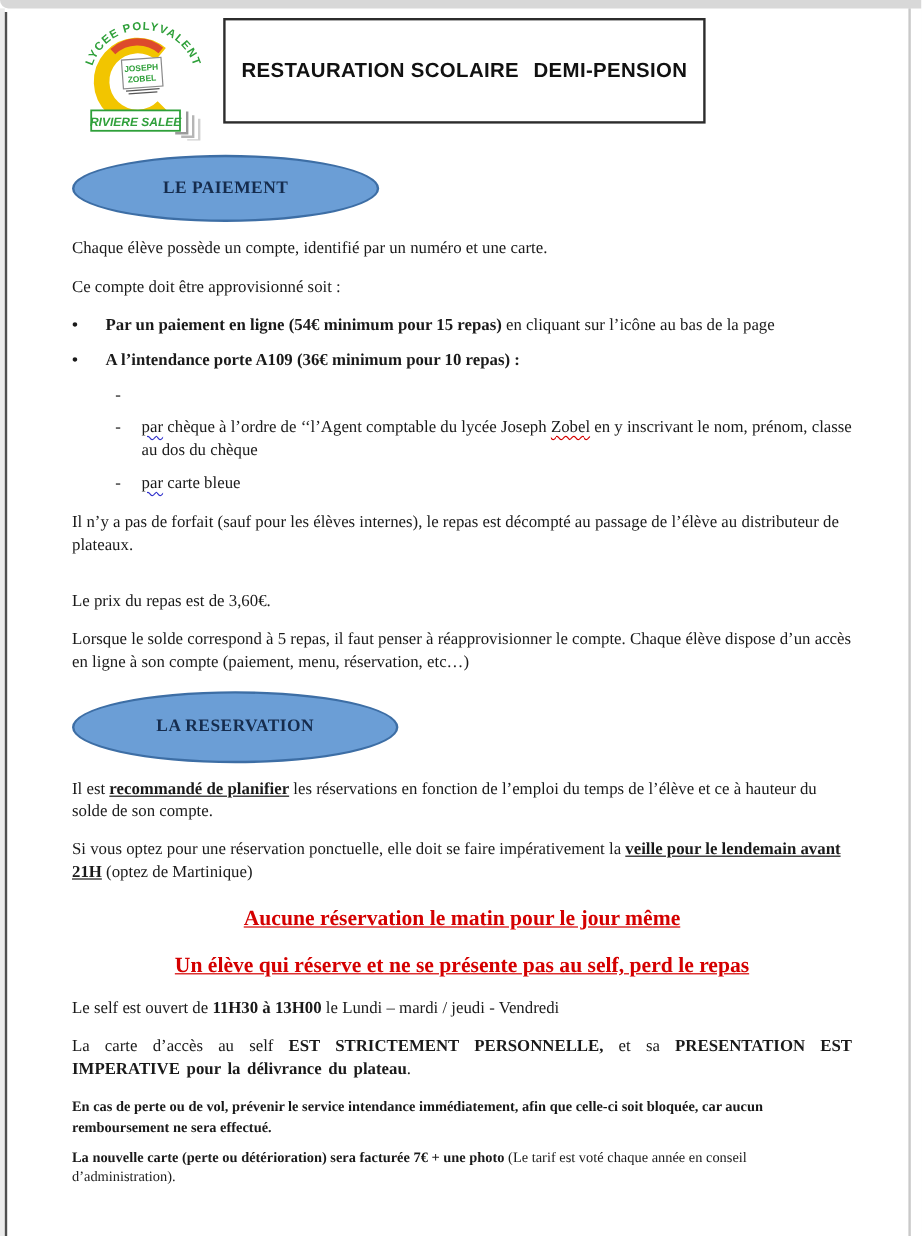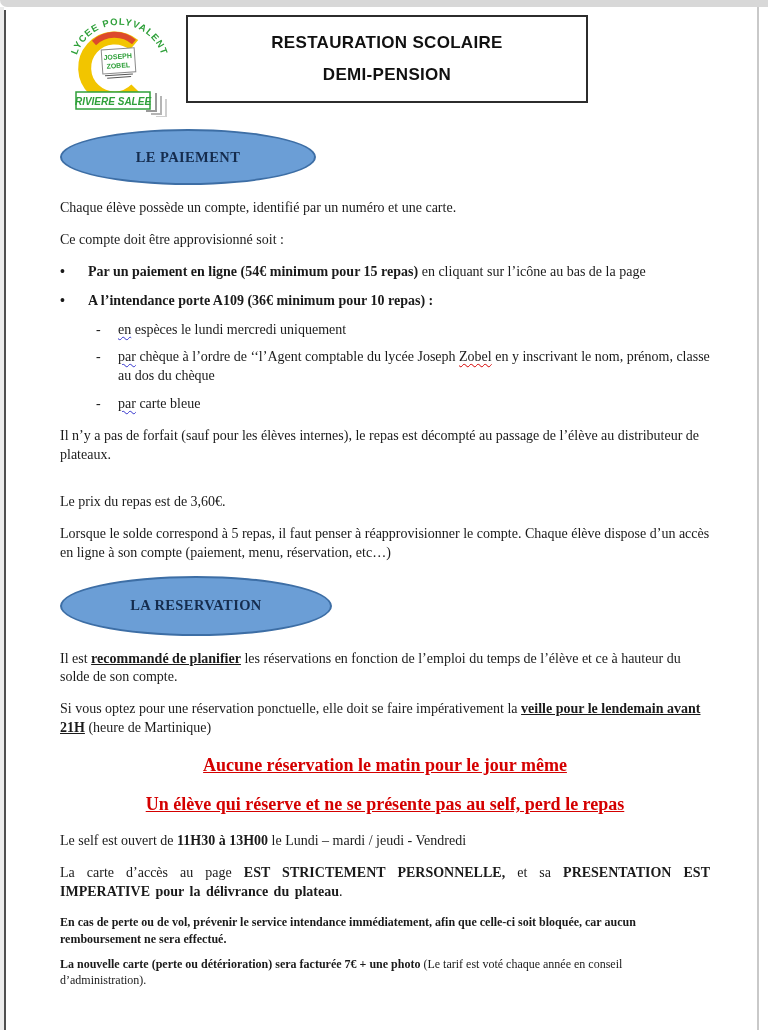--- a/index.html
+++ b/index.html
@@ -19,21 +19,21 @@
 
   .inner{position:relative;padding:13px 58px 10px 60px;}
 
   
   .header{display:flex;align-items:flex-start;}
   .logo{width:116px;height:104px;flex:0 0 auto;}
   .titlebox{
     margin-left:10px;margin-top:2px;
     width:398px;height:84px;
     border:2px solid #2c2c2c;
-    display:flex;flex-direction:column;justify-content:center;align-items:center;gap:12px;
+    display:flex;flex-direction:row;justify-content:center;align-items:center;gap:12px;
     font-family:"Liberation Sans","DejaVu Sans",sans-serif;
     font-weight:bold;font-size:17px;letter-spacing:.3px;color:#111;
   }
 
   
   .blk{margin:13px 0;font-size:14px;line-height:1.35;}
   .para{ text-align:left;}
   .para.boldall{font-weight:normal;margin-top:28px;}
   .para.bolditalic{font-weight:bold;font-style:italic;}
   .para.justify{text-align:justify;word-spacing:2px;}
@@ -118,39 +118,38 @@
         <div class="bullet blk">
           <span class="marker">•</span>
           <span><span class="seg-b">Par un paiement en ligne (54€ minimum pour 15 repas)</span><span> en cliquant sur l’icône au bas de la page</span></span>
         </div>
         <div class="bullet blk">
           <span class="marker">•</span>
           <span><span class="seg-b">A l’intendance porte A109 (36€ minimum pour 10 repas) :</span></span>
         </div>
         <div class="dash blk">
           <span class="marker">-</span>
-          <span><span class="seg-wb">en</span><span> espèces le lundi mercredi uniquement</span></span>
         </div>
         <div class="dash blk">
           <span class="marker">-</span>
           <span><span class="seg-wb">par</span><span> chèque à l’ordre de ‘‘l’Agent comptable du lycée Joseph </span><span class="seg-wr">Zobel</span><span> en y inscrivant le nom, prénom, classe au dos du chèque</span></span>
         </div>
         <div class="dash blk">
           <span class="marker">-</span>
           <span><span class="seg-wb">par</span><span> carte bleue</span></span>
         </div>
         <div class="blk para"><span>Il n’y a pas de forfait (sauf pour les élèves internes), le repas est décompté au passage de l’élève au distributeur de plateaux.</span></div>
         <div class="blk para boldall"><span>Le prix du repas est de 3,60€.</span></div>
         <div class="blk para"><span>Lorsque le solde correspond à 5 repas, il faut penser à réapprovisionner le compte. Chaque élève dispose d’un accès en ligne à son compte (paiement, menu, réservation, etc…)</span></div>
         <div class="ellipse-row">
           <div class="ellipse big">LA RESERVATION</div>
         </div>
         <div class="blk para"><span>Il est </span><span class="seg-bu">recommandé de planifier</span><span> les réservations en fonction de l’emploi du temps de l’élève et ce à hauteur du solde de son compte.</span></div>
-        <div class="blk para"><span>Si vous optez pour une réservation ponctuelle, elle doit se faire impérativement la </span><span class="seg-bu">veille pour le lendemain avant 21H</span><span> (heure de Martinique)</span></div>
+        <div class="blk para"><span>Si vous optez pour une réservation ponctuelle, elle doit se faire impérativement la </span><span class="seg-bu">veille pour le lendemain avant 21H</span><span> (optez de Martinique)</span></div>
         <div class="blk redline"><span>Aucune réservation le matin pour le jour même</span></div>
         <div class="blk redline"><span>Un élève qui réserve et ne se présente pas au self, perd le repas</span></div>
         <div class="blk para"><span>Le self est ouvert de </span><span class="seg-b">11H30 à 13H00</span><span> le Lundi – mardi / jeudi - Vendredi</span></div>
-        <div class="blk para justify"><span>La carte d’accès au page </span><span class="seg-b">EST STRICTEMENT PERSONNELLE,</span><span> et sa </span><span class="seg-b">PRESENTATION EST IMPERATIVE pour la délivrance du plateau</span><span>.</span></div>
+        <div class="blk para justify"><span>La carte d’accès au self </span><span class="seg-b">EST STRICTEMENT PERSONNELLE,</span><span> et sa </span><span class="seg-b">PRESENTATION EST IMPERATIVE pour la délivrance du plateau</span><span>.</span></div>
         <div class="blk para small boldall"><span>En cas de perte ou de vol, prévenir le service intendance immédiatement, afin que celle-ci soit bloquée, car aucun remboursement ne sera effectué.</span></div>
         <div class="blk para small"><span class="seg-b">La nouvelle carte (perte ou détérioration) sera facturée 7€ + une photo </span><span>(Le tarif est voté chaque année en conseil d’administration).</span></div>
       </div>
   </div>
 </div>
 
 </body></html>

